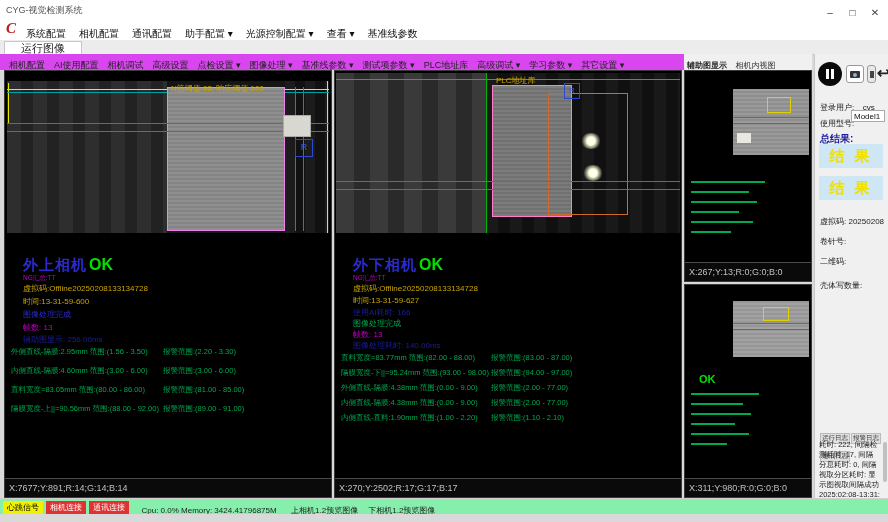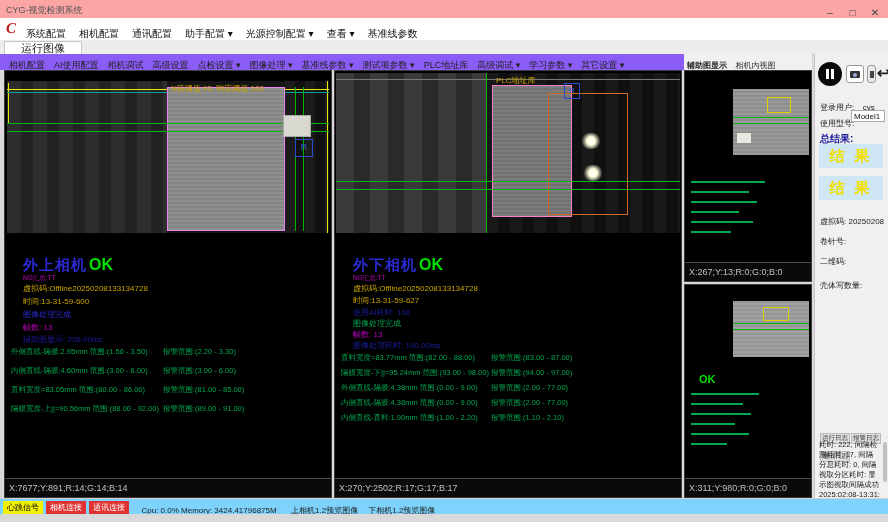--- a/index.html
+++ b/index.html
@@ -1,32 +1,32 @@
 <!DOCTYPE html>
 <html><head>
 <meta charset="utf-8">
 <style>
   html,body{margin:0;padding:0;background:#888;}
   #app{position:relative;width:888px;height:522px;background:#d9d9d9;overflow:hidden;
        font-family:"Liberation Sans",sans-serif;-webkit-font-smoothing:antialiased;}
   .abs{position:absolute;}
   
-  .titlebar{position:absolute;left:0;top:0;width:888px;height:18px;background:#fca5a5;border-bottom:1px solid #e2e2e2;}
+  .titlebar{position:absolute;left:0;top:0;width:888px;height:18px;background:#ffffff;border-bottom:1px solid #e2e2e2;}
   .title{position:absolute;left:6px;top:4px;font-size:9px;color:#555;}
   .winbtns{position:absolute;right:4px;top:2px;}
   .wb{display:inline-block;width:18px;text-align:center;font-size:10px;color:#444;cursor:default;}
   .menubar{position:absolute;left:0;top:18px;width:888px;height:22px;background:#fff;border-bottom:1px solid #e8e8e8;}
   .logo{position:absolute;left:6px;top:2px;font-family:"Liberation Serif",serif;font-style:italic;font-weight:bold;
         font-size:15px;color:#c01818;}
   #menu-items{position:absolute;left:26px;top:5px;}
   .menu-item{display:inline-block;margin-right:13px;font-size:10px;color:#111;}
   .tabrow{position:absolute;left:0;top:40px;width:888px;height:14px;background:#ececec;border-bottom:1px solid #d0d0d0;}
   .runtab{position:absolute;left:4px;top:1px;height:12px;padding:0 16px;background:#fff;border:1px solid #c8c8c8;
           border-bottom:none;font-size:11px;color:#222;line-height:13px;}
-  .toolbar{position:absolute;left:0;top:54px;width:684px;height:16px;background:#8b5cf6;border-bottom:1px solid #e0e0e0;}
+  .toolbar{position:absolute;left:0;top:54px;width:684px;height:16px;background:#d946ef;border-bottom:1px solid #e0e0e0;}
   .tool-item{display:inline-block;margin-left:9px;font-size:9px;color:#222;line-height:16px;}
   .aux-header{position:absolute;left:684px;top:54px;width:128px;height:16px;background:#f0f0f0;border-bottom:1px solid #d8d8d8;}
   .aux-label{display:inline-block;margin-left:3px;font-size:8px;font-weight:bold;color:#222;line-height:16px;}
   .aux-tab{display:inline-block;margin-left:4px;font-size:8px;color:#333;line-height:16px;}
   
   .view{position:absolute;background:#000;border:1px solid #3a3a3a;box-sizing:border-box;}
   .coordbar{position:absolute;left:0;right:0;bottom:0;height:18px;border-top:1px solid #4a4a4a;background:#0a0a0a;}
   .coordtext{position:absolute;left:4px;top:4px;font-size:9px;color:#c0c0c0;font-family:"Liberation Sans",sans-serif;}
   .camtitle{font-weight:bold;font-size:15px;color:#2a2ad0;letter-spacing:1px;}
   .okbig{font-weight:bold;font-size:16px;color:#00e000;margin-left:2px;}
@@ -50,21 +50,21 @@
   .pausebtn{position:absolute;left:3px;top:8px;width:24px;height:24px;border-radius:50%;background:#0a0a0a;}
   .pausebar{position:absolute;top:7px;width:3px;height:10px;background:#fff;}
   .sqbtn{position:absolute;top:11px;width:18px;height:18px;background:#fff;border:1px solid #999;border-radius:3px;box-sizing:border-box;}
   .resultbox{position:absolute;left:4px;width:64px;height:24px;background:#cfe6f4;text-align:center;}
   .resulttext{font-weight:bold;font-size:15px;color:#f0e000;line-height:24px;letter-spacing:3px;}
   .inputbox{position:absolute;background:#fff;border:1px solid #aaa;font-size:8px;color:#111;padding:1px 2px;box-sizing:border-box;}
   .logtab{display:inline-block;font-size:6.5px;color:#333;background:#e0e0e0;border:1px solid #bbb;padding:0 1px;margin-right:1px;}
   .logtext{position:absolute;left:4px;right:8px;font-size:7.5px;color:#222;line-height:10px;word-break:break-all;}
   .scrollthumb{position:absolute;right:1px;width:4px;background:#c0c0c0;border-radius:2px;}
   
-  .statusbar{position:absolute;left:0;top:498px;width:888px;height:16px;background:#7dd3fc;border-top:1px solid #d0d0d0;}
+  .statusbar{position:absolute;left:0;top:498px;width:888px;height:16px;background:#86efac;border-top:1px solid #d0d0d0;}
   .badge{display:inline-block;font-size:8px;padding:1px 4px;margin-left:3px;margin-top:2px;vertical-align:top;}
   .cputext{display:inline-block;font-size:8px;color:#222;margin-left:8px;line-height:16px;}
   .linktext{display:inline-block;font-size:8px;color:#222;margin-left:10px;line-height:16px;text-decoration:underline;}
   .filler{position:absolute;left:0;top:514px;width:888px;height:8px;background:#d9d9d9;}
   .bars div{background:#00a850;height:2px;margin-bottom:8px;}
 </style>
 </head>
 <body>
 
 <div id="app">

